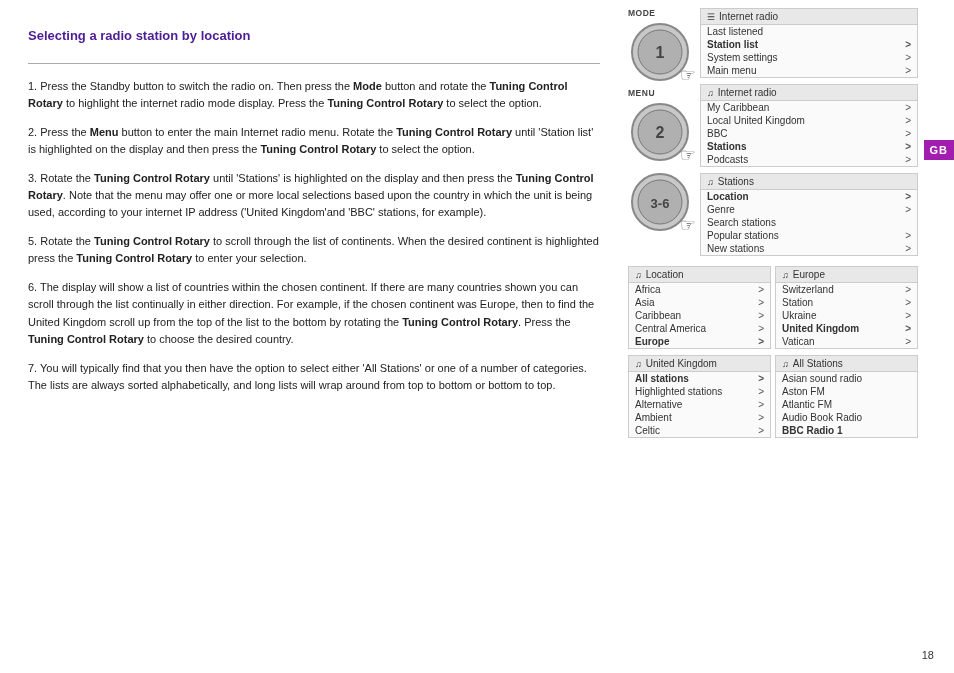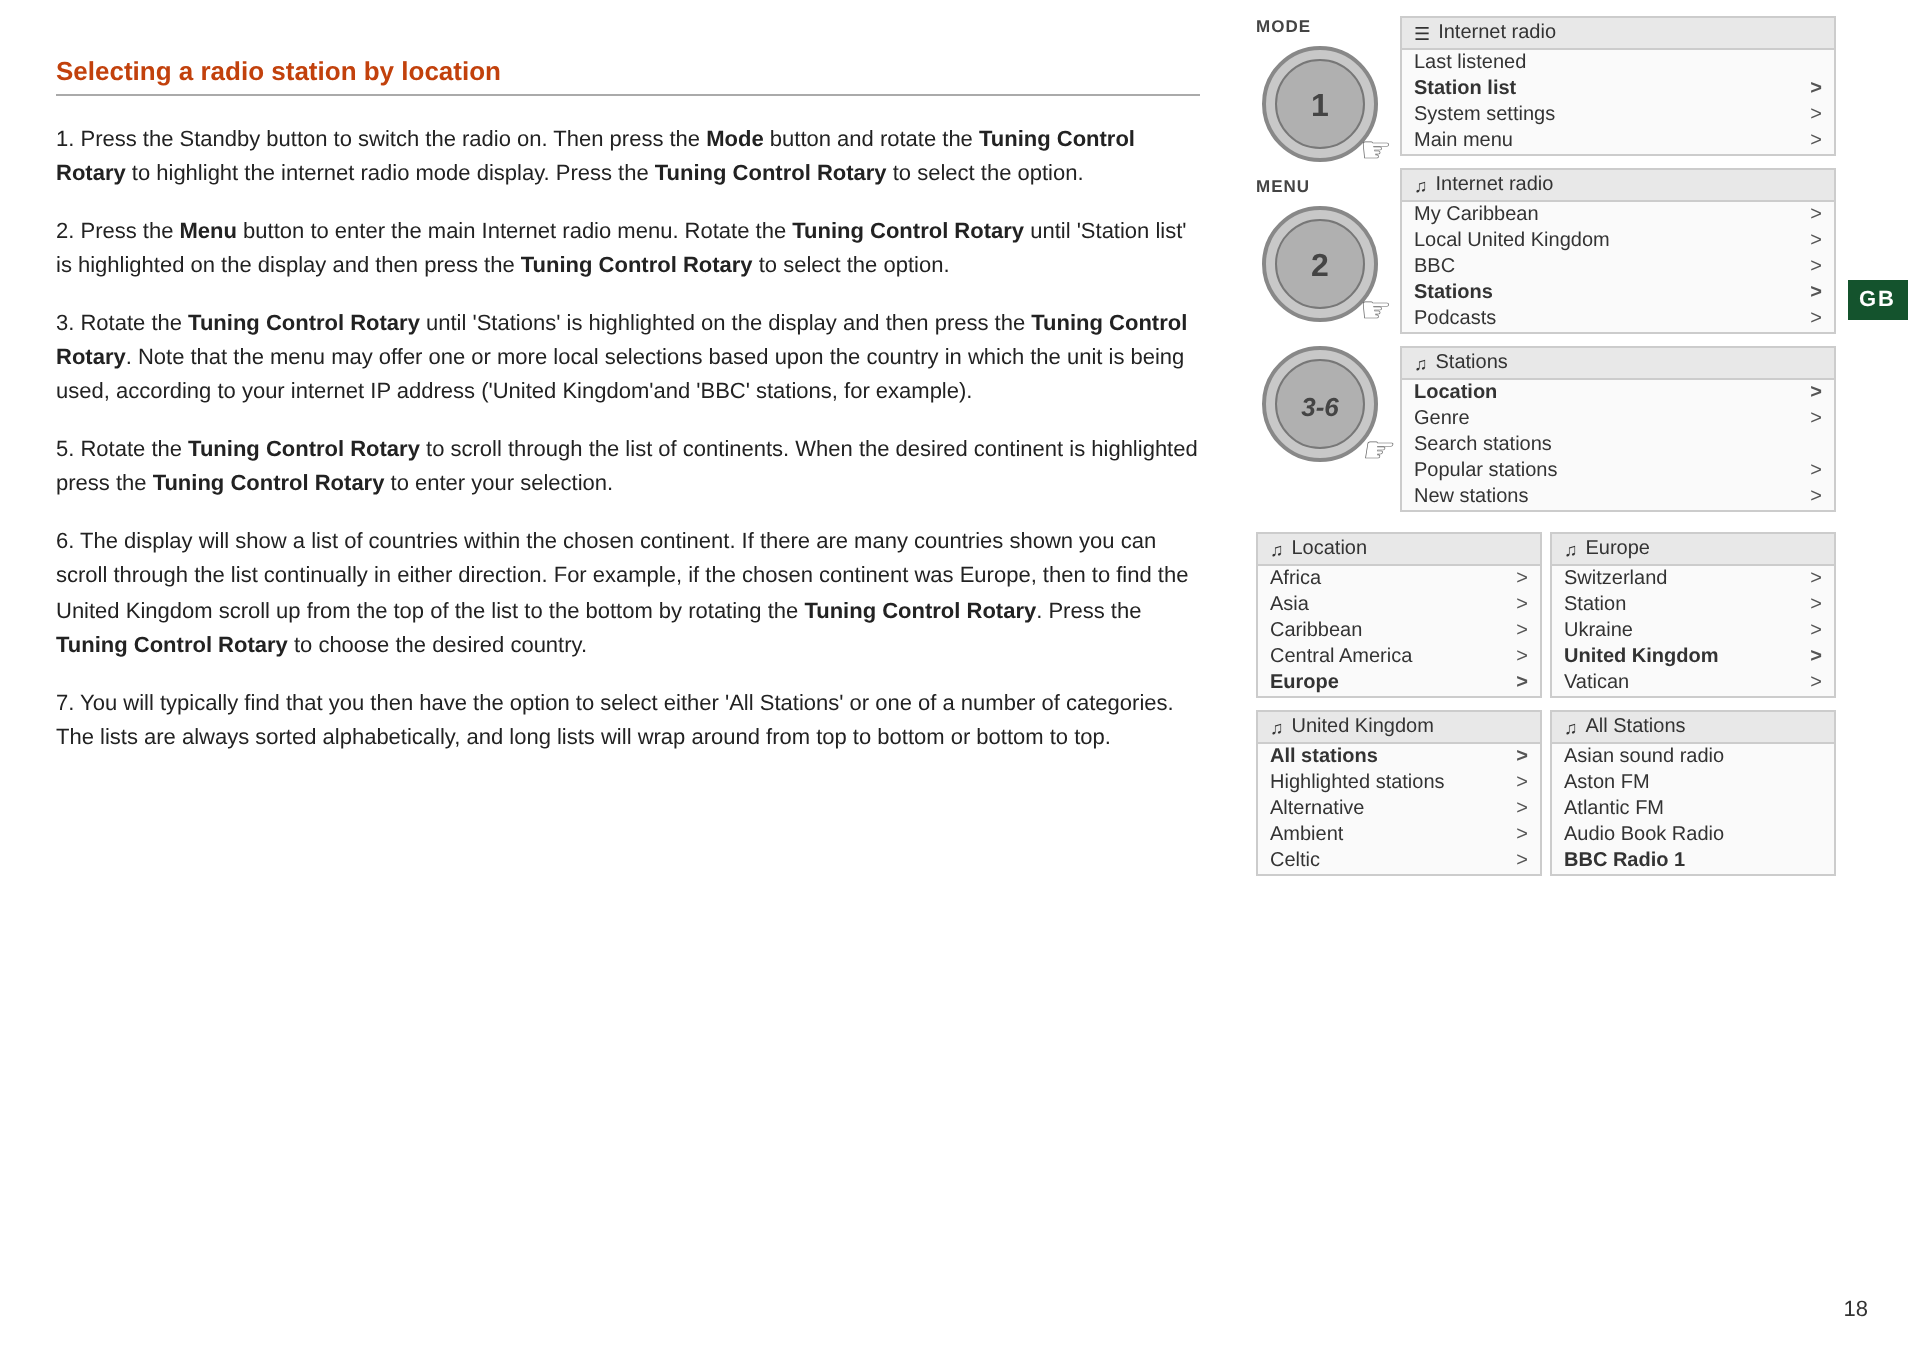--- a/index.html
+++ b/index.html
@@ -18,43 +18,43 @@
       height: 673px;
       display: flex;
       position: relative;
     }
 
     
     .gb-tab {
       position: absolute;
       right: 0;
       top: 140px;
-      background: #14532d;
+      background: #a21caf;
       color: #fff;
       font-size: 11px;
       font-weight: bold;
       padding: 4px 6px;
       letter-spacing: 1px;
       z-index: 10;
     }
 
     
     .left-content {
       flex: 1;
       padding: 28px 20px 20px 28px;
       max-width: 620px;
     }
 
     .page-title {
       font-size: 13px;
       font-weight: bold;
-      color: #c2410c;
+      color: #4c1d95;
       margin-bottom: 14px;
       border-bottom: 1px solid #aaa;
-      padding-bottom: 4px;
+      padding-bottom: 20px;
     }
 
     .steps {
       font-size: 11px;
       line-height: 1.55;
       color: #222;
     }
 
     .steps p {
       margin-bottom: 9px;
@@ -188,21 +188,21 @@
               <circle cx="32" cy="32" r="28" fill="#c8c8c8" stroke="#888" stroke-width="2"></circle>
               <circle cx="32" cy="32" r="22" fill="#b0b0b0" stroke="#777" stroke-width="1"></circle>
               <text x="32" y="38" text-anchor="middle" font-size="16" font-weight="bold" fill="#444">2</text>
             </svg>
             <div style="position:absolute;bottom:-2px;right:-4px;font-size:18px;color:#666;">☞</div>
           </div>
         </div>
 
         <div style="display:flex;flex-direction:column;align-items:flex-start;">
           <div style="font-size:8.5px;font-weight:bold;color:#444;text-transform:uppercase;letter-spacing:0.5px;margin-bottom:2px;opacity:0;"> </div>
-          <div style="position:relative;width:64px;height:64px;font-style:italic;">
+          <div style="position:relative;width:64px;height:64px;">
             <svg width="64" height="64" viewBox="0 0 64 64">
               <circle cx="32" cy="32" r="28" fill="#c8c8c8" stroke="#888" stroke-width="2"></circle>
               <circle cx="32" cy="32" r="22" fill="#b0b0b0" stroke="#777" stroke-width="1"></circle>
               <text x="32" y="38" text-anchor="middle" font-size="13" font-weight="bold" fill="#444">3-6</text>
             </svg>
             <div style="position:absolute;bottom:-2px;right:-4px;font-size:18px;color:#666;">☞</div>
           </div>
         </div>
       </div>
 

